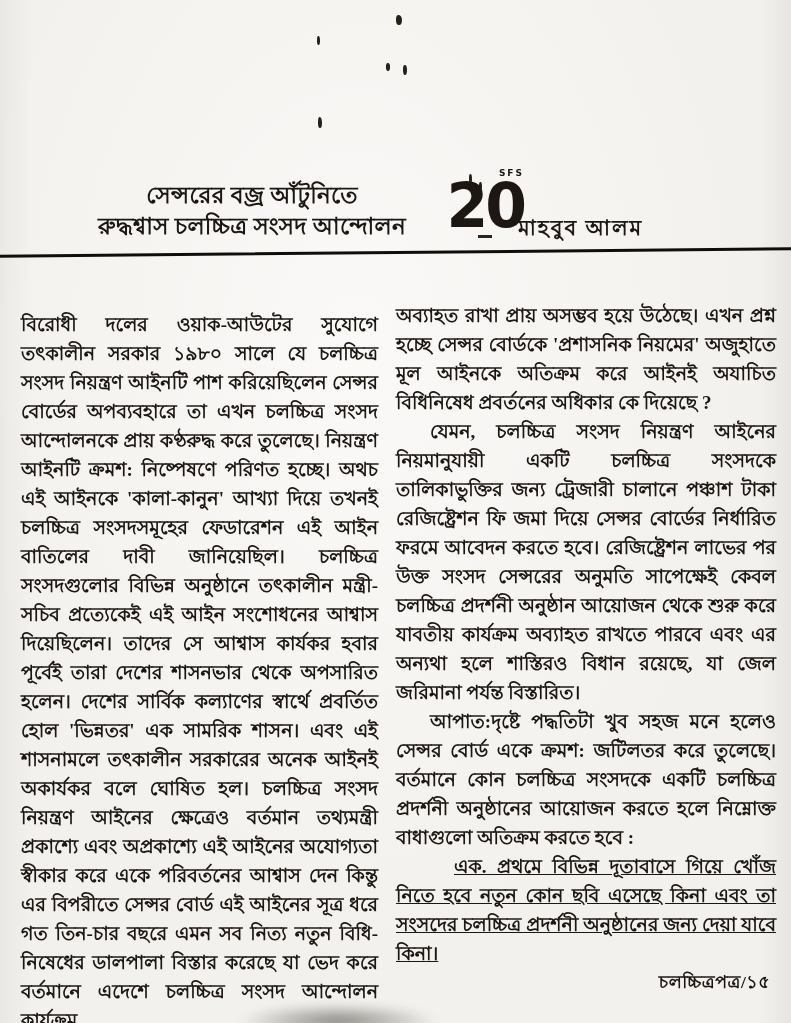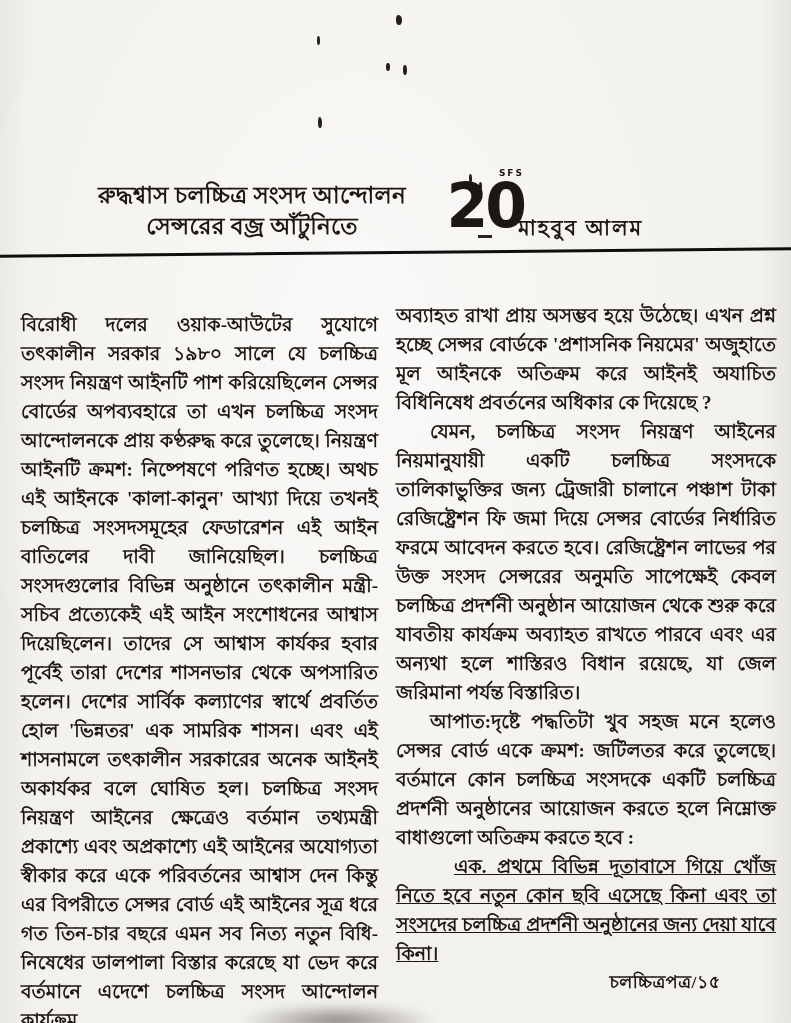--- a/index.html
+++ b/index.html
@@ -54,21 +54,21 @@
   }
   .col-left { left:21px;  top:310px; width:357px; }
   .col-right{ left:396px; top:301px; width:380px; }
   .col p + p{ }
   .col p.indent{ text-indent:34px; }
   .col p.indent-deep{ text-indent:58px;text-decoration:underline; }
 
   
   .page-footer{
     position:absolute; left:560px; top:969px; width:210px;
-    text-align:center; font-size:17.5px; font-weight:700; letter-spacing:.5px;
+    text-align:right; font-size:17.5px; font-weight:700; letter-spacing:.5px;
   }
 
   
   .speck{
     position:absolute; background:#262019; border-radius:45% 55% 50% 50%;
     filter:blur(.3px);
   }
   .bottom-smudge{
     position:absolute; left:238px; top:1003px; width:200px; height:30px;
     background:radial-gradient(ellipse at 50% 60%, rgba(55,52,48,.55), rgba(55,52,48,0) 70%);
@@ -82,22 +82,22 @@
 
   <div class="speck" style="left:317px; top:36px;  width:3px; height:9px;"></div>
   <div class="speck" style="left:318px; top:117px; width:4px; height:11px;"></div>
   <div class="speck" style="left:396px; top:15px;  width:6px; height:10px;"></div>
   <div class="speck" style="left:386px; top:63px;  width:4px; height:8px;"></div>
   <div class="speck" style="left:403px; top:65px;  width:4px; height:10px;"></div>
   <div class="speck" style="left:469px; top:174px; width:3px; height:9px;"></div>
   <div class="speck" style="left:479px; top:182px; width:3px; height:8px;"></div>
 
   <div class="title-block">
+    <div>সেন্সরের বজ্র আঁটুনিতে</div>
     <div>রুদ্ধশ্বাস চলচ্চিত্র সংসদ আন্দোলন</div>
-    <div>সেন্সরের বজ্র আঁটুনিতে</div>
   </div>
 
   <div class="issue-badge">
     <span class="badge-label">SFS</span>
     <span class="badge-number">20</span>
     <span class="badge-base"></span>
   </div>
 
   <div class="author-name">মাহবুব আলম</div>
 

